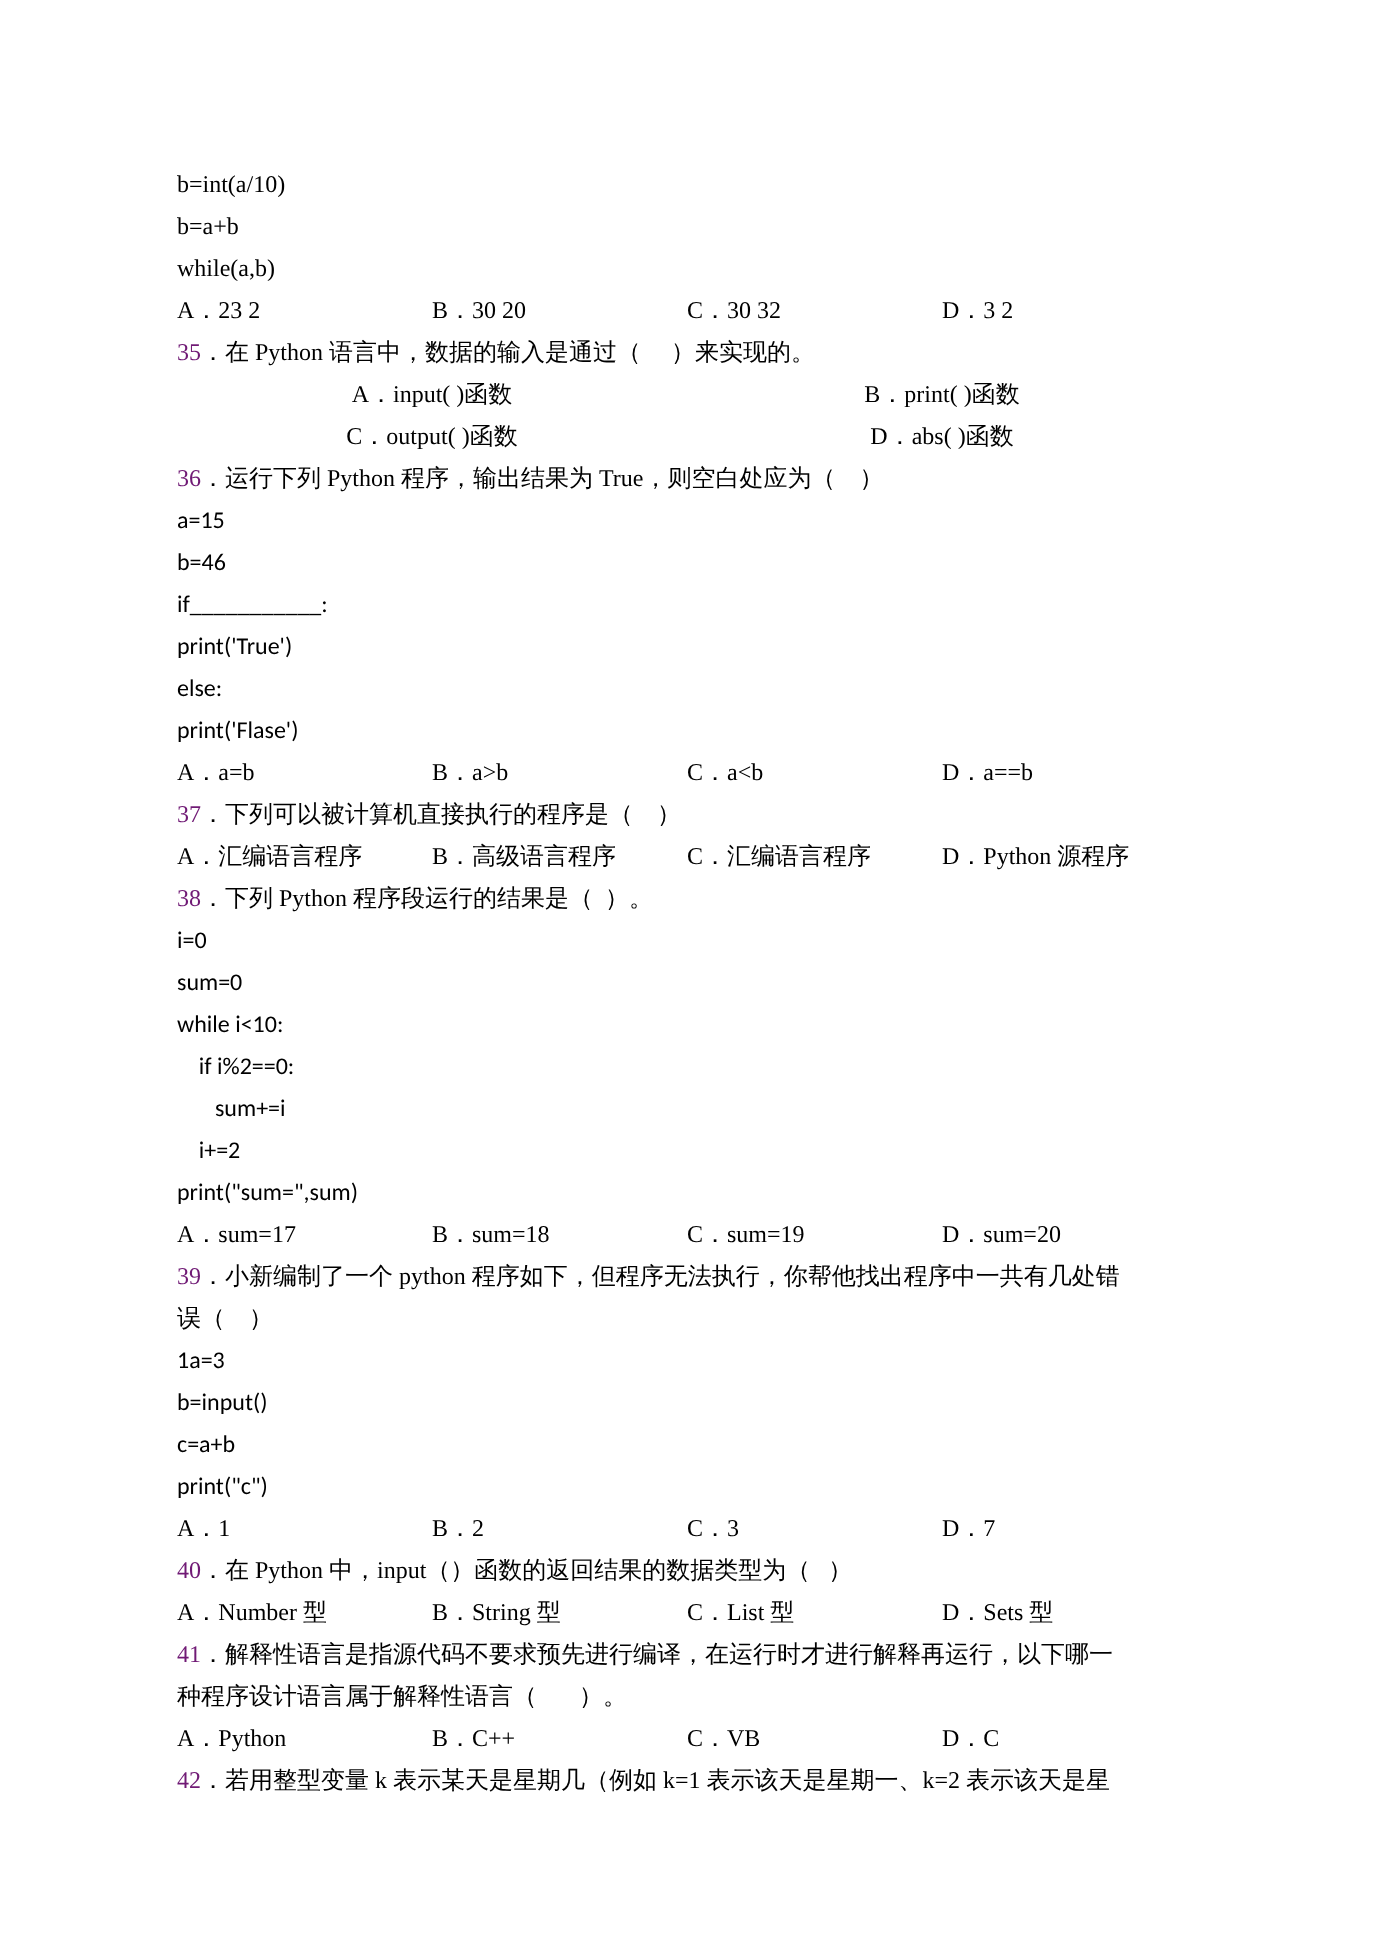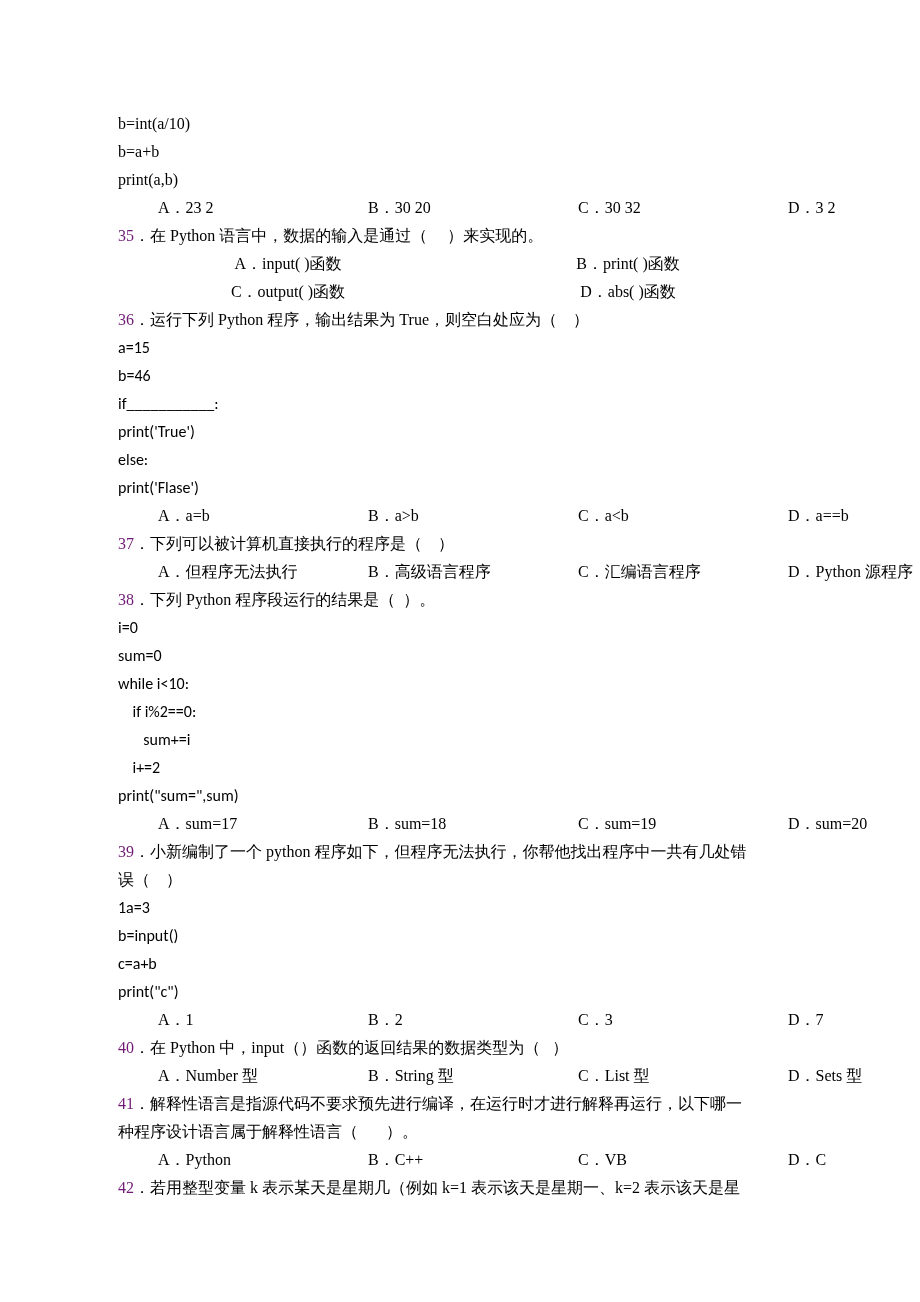--- a/index.html
+++ b/index.html
@@ -23,38 +23,37 @@
     font-family: "SimSun", "宋体", serif;
   }
   .qnum {
     color: #701a75;
   }
   .opts {
     display: flex;
   }
   .opt {
     flex: 0 0 170px;
-    margin-left: 40px;
   }
   .opt2 {
     flex: 0 0 340px;
     text-align: center;
   }
   .latin {
     font-family: Calibri, Arial, sans-serif;
   }
 </style>
 </head>
 <body>
 
 <div class="page">
 
   <span class="line">b=int(a/10)</span>
   <span class="line">b=a+b</span>
-  <span class="line">print(a,b)</span>
+  <span class="line">while(a,b)</span>
 
   <div class="opts">
     <span class="opt">A．23 2</span>
     <span class="opt">B．30 20</span>
     <span class="opt">C．30 32</span>
     <span class="opt">D．3  2</span>
   </div>
 
   <div class="line"><span class="qnum">35</span><span>．在 Python 语言中，数据的输入是通过（     ）来实现的。</span></div>
   <div class="opts">
@@ -75,21 +74,21 @@
   <span class="line latin">print('Flase')</span>
   <div class="opts">
     <span class="opt">A．a=b</span>
     <span class="opt">B．a&gt;b</span>
     <span class="opt">C．a&lt;b</span>
     <span class="opt">D．a==b</span>
   </div>
 
   <div class="line"><span class="qnum">37</span><span>．下列可以被计算机直接执行的程序是（    ）</span></div>
   <div class="opts">
-    <span class="opt">A．但程序无法执行</span>
+    <span class="opt">A．汇编语言程序</span>
     <span class="opt">B．高级语言程序</span>
     <span class="opt">C．汇编语言程序</span>
     <span class="opt">D．Python 源程序</span>
   </div>
 
   <div class="line"><span class="qnum">38</span><span>．下列 Python 程序段运行的结果是（  ）。</span></div>
   <span class="line latin">i=0</span>
   <span class="line latin">sum=0</span>
   <span class="line latin">while i&lt;10:</span>
   <span class="line latin">    if i%2==0:</span>

